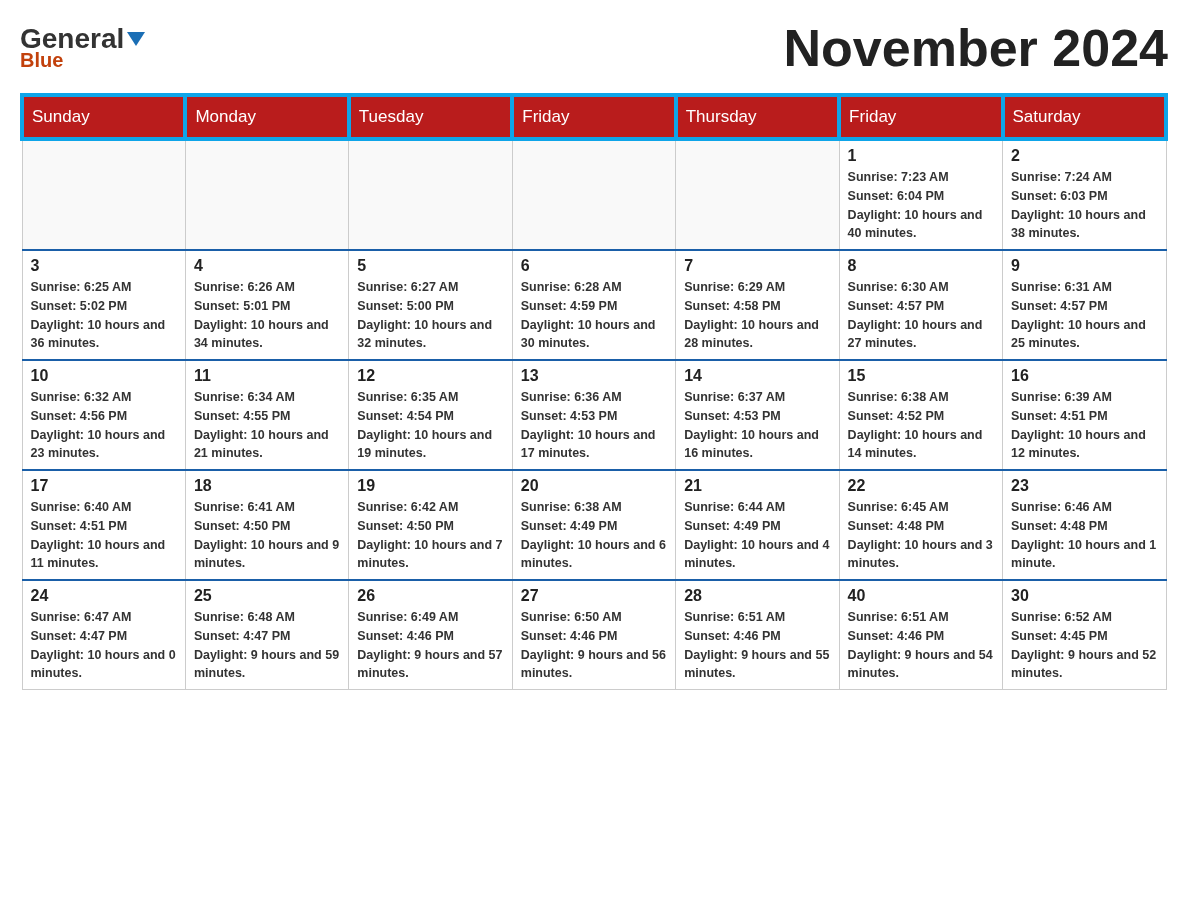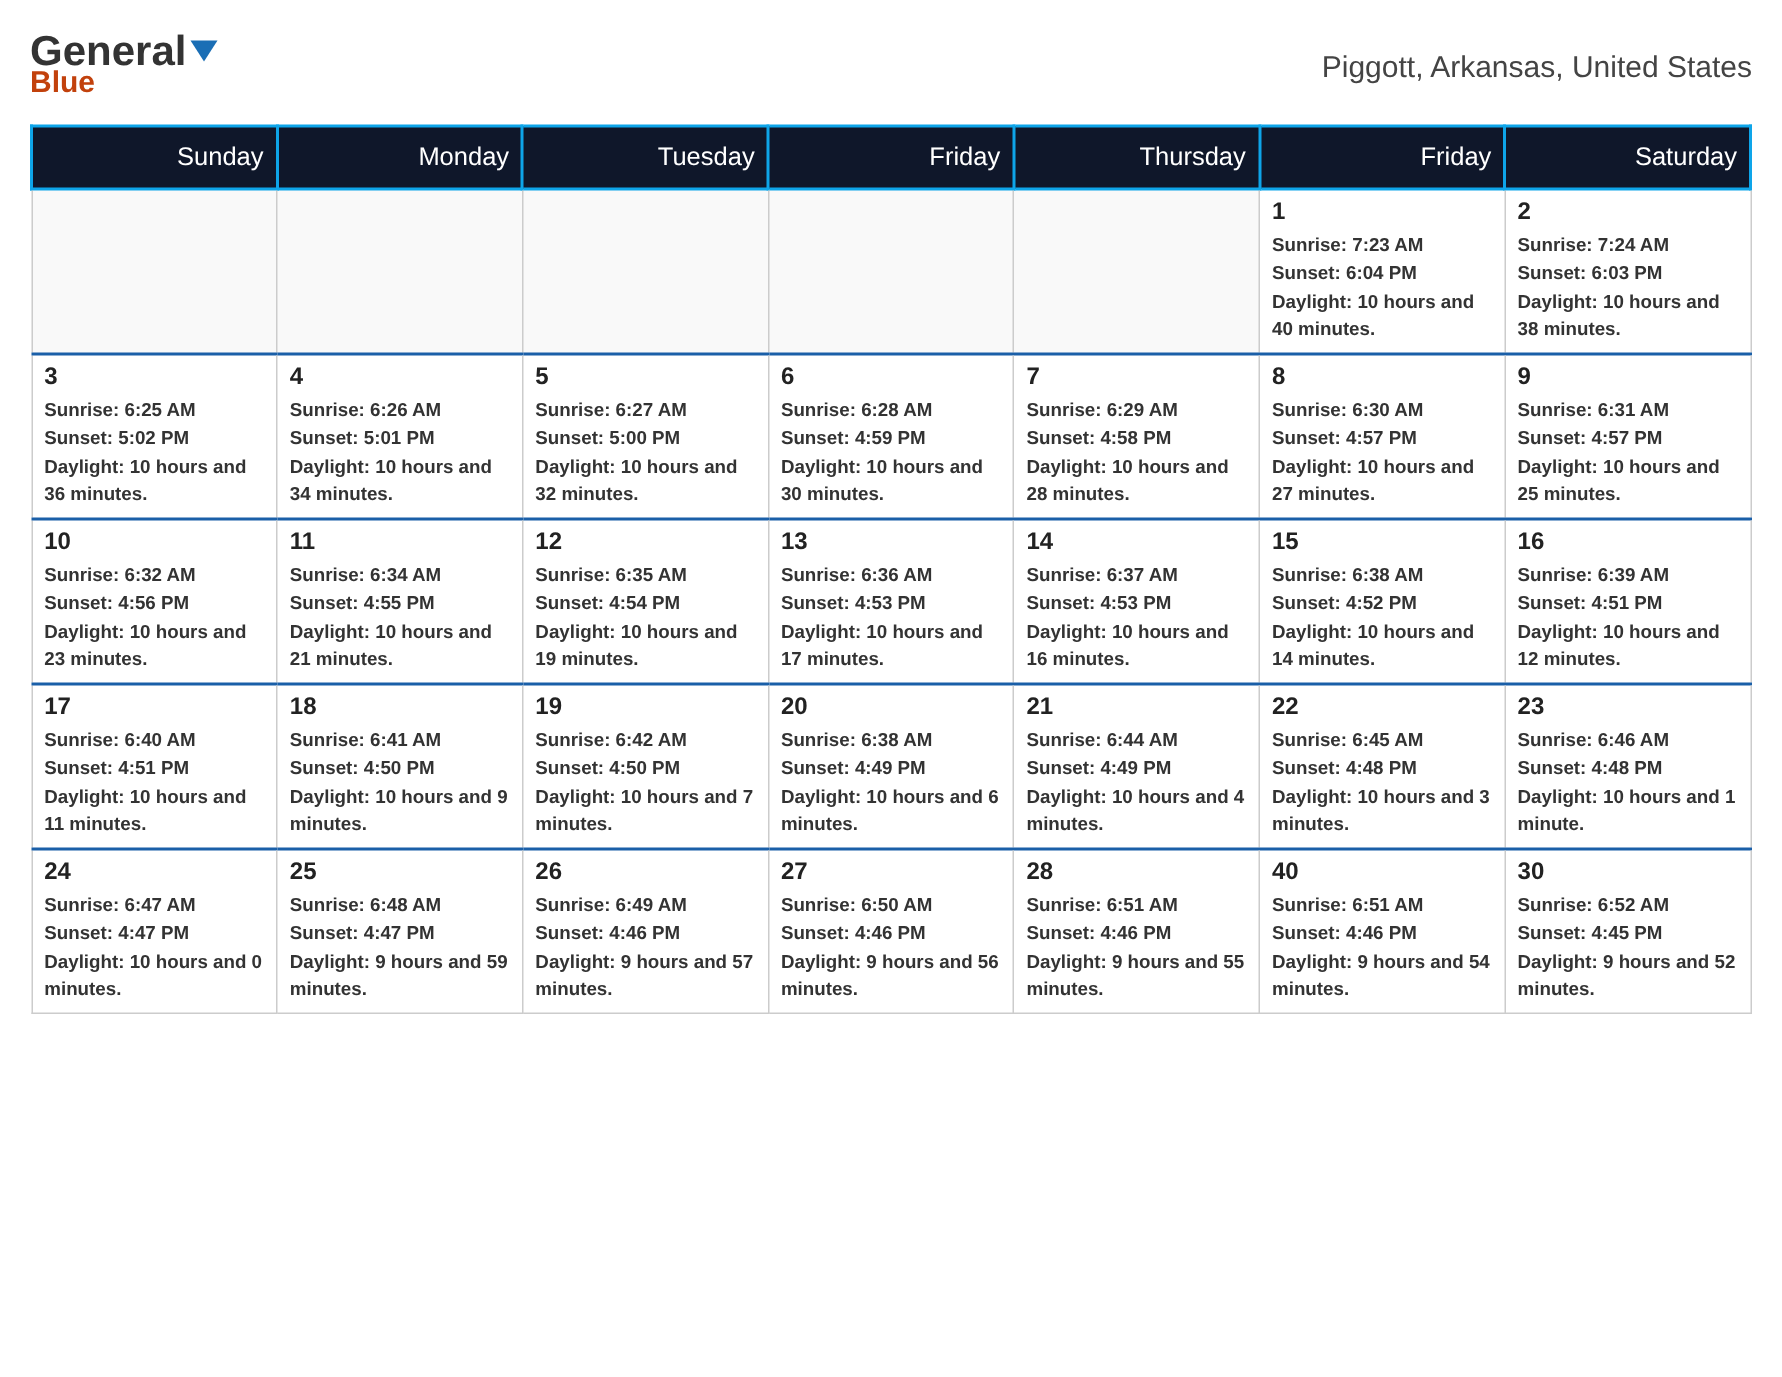--- a/index.html
+++ b/index.html
@@ -49,27 +49,27 @@
       font-size: 20px;
       color: #444;
       margin-top: 4px;
     }
     .calendar {
       width: 100%;
       border-collapse: collapse;
       border: 1px solid #ccc;
     }
     .calendar th {
-      background-color: #0f172a;
+      background-color: #b91c1c;
       color: #fff;
       font-size: 17px;
       font-weight: normal;
       padding: 10px 8px;
-      text-align: right;
-      border: 2px solid #0ea5e9;
+      text-align: left;
+      border: 4px solid #0ea5e9;
     }
     .calendar td {
       vertical-align: top;
       padding: 6px 8px;
       border: 1px solid #ccc;
       width: calc(100% / 7);
       min-height: 110px;
       font-size: 13px;
       color: #333;
     }
@@ -100,21 +100,21 @@
 <body>
 
 <div class="header">
   <div class="logo">
     <div class="logo-text">
       General<span style="display:inline-block;width:0;height:0;border-left:9px solid transparent;border-right:9px solid transparent;border-top:14px solid #1a6eb5;margin-left:3px;vertical-align:middle;position:relative;top:-2px;"></span>
     </div>
     <div class="logo-blue-line">Blue</div>
   </div>
   <div class="title-block">
-    <div class="location">Piggott, Arkansas, United States</div>
+    <div class="month-year">November 2024</div>
   </div>
 </div>
 
 <table class="calendar">
   <thead>
     <tr>
       <th>Sunday</th>
       <th>Monday</th>
       <th>Tuesday</th>
       <th>Friday</th>

